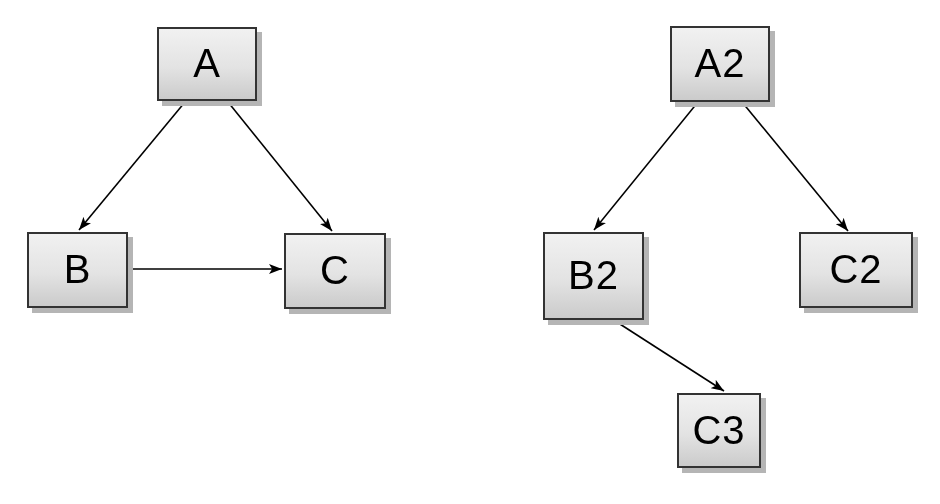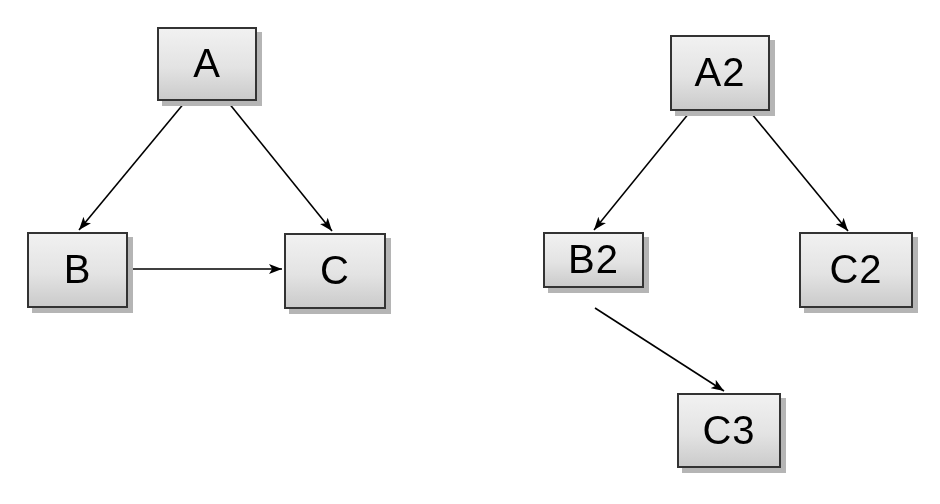--- a/index.html
+++ b/index.html
@@ -69,26 +69,26 @@
   <div id="node-layer">
       <div class="node" style="left: 157px; top: 27px; width: 100px; height: 74px;">
         <span class="node-label">A</span>
       </div>
       <div class="node" style="left: 27px; top: 232px; width: 101px; height: 76px;">
         <span class="node-label">B</span>
       </div>
       <div class="node" style="left: 284px; top: 233px; width: 102px; height: 76px;">
         <span class="node-label">C</span>
       </div>
-      <div class="node" style="left: 670px; top: 35px; width: 100px; height: 76px;">
+      <div class="node" style="left: 670px; top: 26px; width: 100px; height: 76px;">
         <span class="node-label">A2</span>
       </div>
-      <div class="node" style="left: 543px; top: 232px; width: 101px; height: 56px; text-align: right;">
+      <div class="node" style="left: 543px; top: 232px; width: 101px; height: 88px; text-align: right;">
         <span class="node-label">B2</span>
       </div>
       <div class="node" style="left: 799px; top: 232px; width: 114px; height: 76px;">
         <span class="node-label">C2</span>
       </div>
-      <div class="node" style="left: 677px; top: 393px; width: 104px; height: 75px;">
+      <div class="node" style="left: 677px; top: 393px; width: 84px; height: 75px;">
         <span class="node-label">C3</span>
       </div>
     </div>
 </div>
 
 </body></html>

